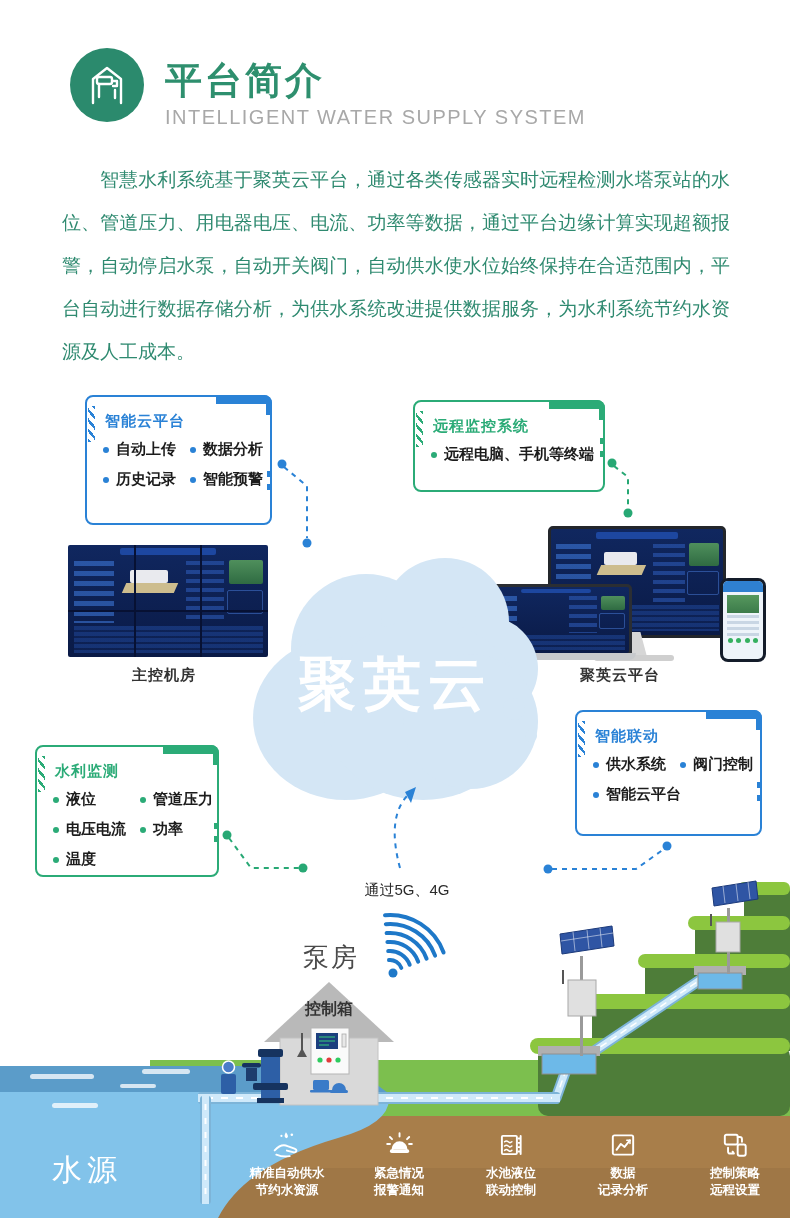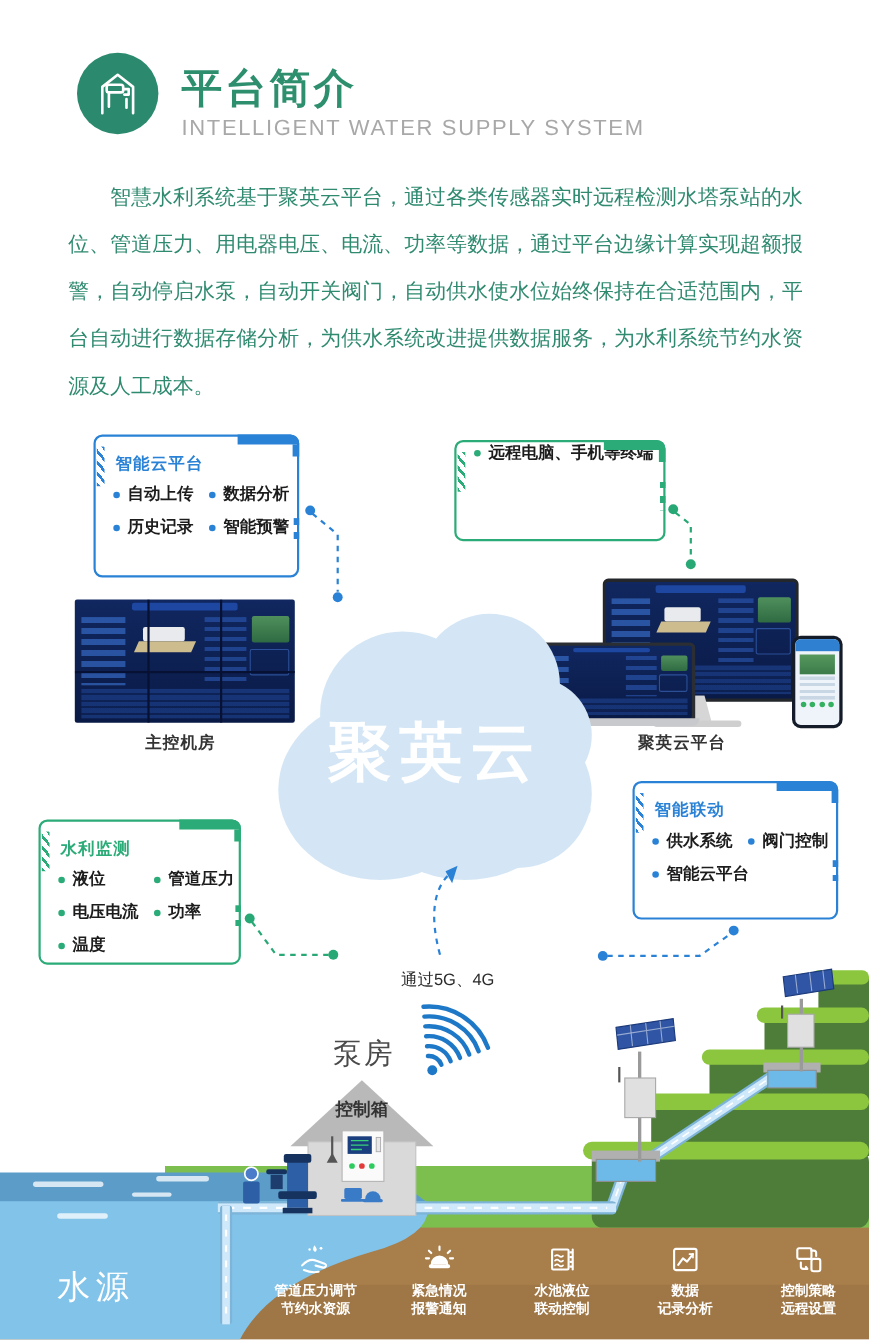--- a/index.html
+++ b/index.html
@@ -126,20 +126,21 @@
           <span class="dot"></span>
           <span>智能预警</span>
         </div>
     </div>
   </div>
 
   <div class="techbox" style="--c:#2bab77;left:413px;top:400px;width:192px;height:92px;">
     <span class="tb-hatch"></span>
     <span class="tb-corner"></span>
     <span class="tb-ticks"></span>
+    <div class="tb-title">远程监控系统</div>
     <div class="tb-items cols1">
       <div class="bullet">
           <span class="dot"></span>
           <span>远程电脑、手机等终端</span>
         </div>
     </div>
   </div>
 
   <div class="techbox" style="--c:#2bab77;left:35px;top:745px;width:184px;height:132px;">
     <span class="tb-hatch"></span>
@@ -404,21 +405,21 @@
   <div class="features">
     <div class="feature">
       <svg width="32" height="30" viewBox="0 0 28 28" fill="none" stroke="#fff" stroke-width="1.8" stroke-linecap="round" stroke-linejoin="round">
         <path d="M13 2 C15 5 15.8 6.2 13.5 7.6 C11 6.2 11.6 4.6 13 2 Z" fill="#fff" stroke="none"></path>
         <circle cx="18.5" cy="4.5" r="1.2" fill="#fff" stroke="none"></circle>
         <circle cx="8.8" cy="5.5" r="1" fill="#fff" stroke="none"></circle>
         <path d="M2.5 19 q6 -6.5 12 -4 l6.5 2.3 q2.4 1 1.6 2.5 q-.8 1.5 -3.1 .9 l-5.6 -1.5"></path>
         <path d="M4 23 q6.5 2.6 12.5 1.4"></path>
       </svg>
       <div class="f-label">
-        <div>管道压力调节</div>
+        <div>精准自动供水</div>
           <div>节约水资源</div>
       </div>
     </div>
     <div class="feature">
       <svg width="30" height="30" viewBox="0 0 28 28" fill="none" stroke="#fff" stroke-width="1.8" stroke-linecap="round" stroke-linejoin="round">
         <path d="M8 18 a6.5 6.5 0 0 1 13 0" fill="#fff"></path>
         <rect x="5.5" y="18" width="18" height="3.4" rx="1.6" fill="#fff" stroke="none"></rect>
         <path d="M14.5 3 v3 M5.5 6.5 l2 2 M23.5 6.5 l-2 2 M3 13 h2.6 M26 13 h-2.6"></path>
       </svg>
       <div class="f-label">

